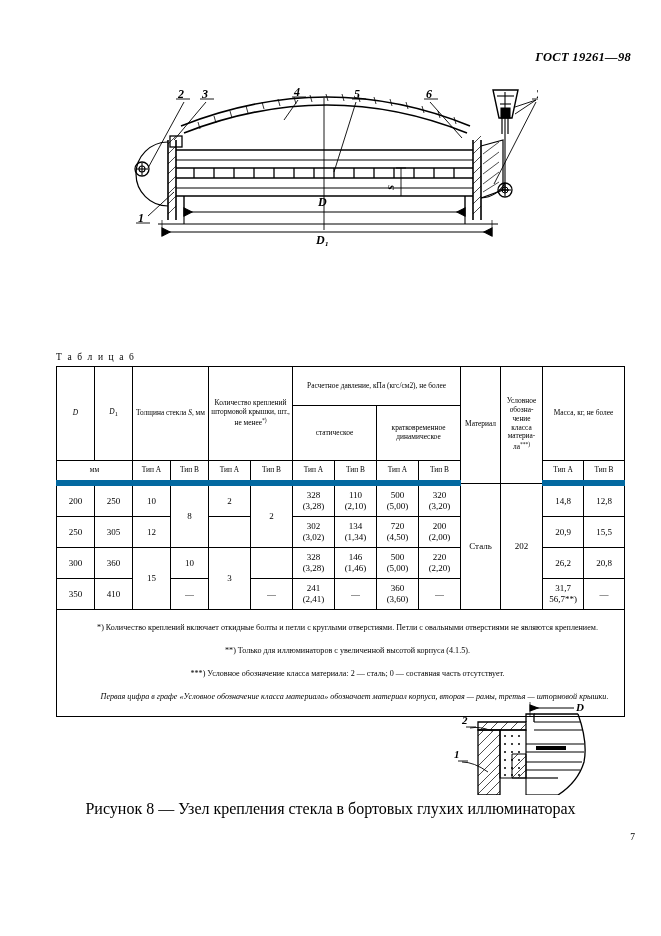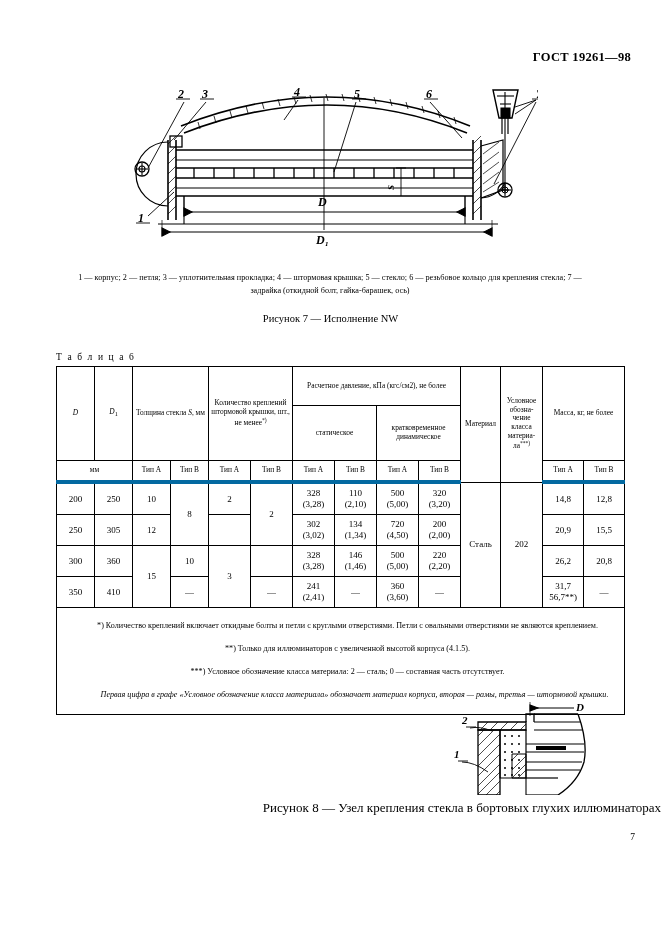--- a/index.html
+++ b/index.html
@@ -8,20 +8,21 @@
     font-family:"Liberation Serif","DejaVu Serif",serif;
     color:#000000;
   }
   .page{position:absolute;inset:0;}
 
   
   .gost-header{
     position:absolute;top:50px;left:0;right:30px;
     text-align:right;font-weight:bold;font-size:12.5px;
     letter-spacing:.3px;
+    font-style:italic;
   }
 
   
   .fig7-wrap{position:absolute;top:72px;left:118px;width:420px;height:185px;}
   .fig7-wrap svg{display:block;}
 
   .fig7-legend{
     position:absolute;top:272px;left:70px;width:520px;
     font-size:8.2px;line-height:1.55;text-align:center;
   }
@@ -38,21 +39,21 @@
   .tbl{
     position:absolute;top:366px;left:56px;width:548px;
     border-collapse:collapse;table-layout:fixed;
     font-size:7.4px;line-height:1.18;
   }
   .tbl td,.tbl th{
     border:1px solid #000;
     text-align:center;vertical-align:middle;
     padding:1px 1px;font-weight:normal;
   }
-  .tbl .thickb{border-bottom:4px solid #0369a1;}
+  .tbl .thickb{border-bottom:6px solid #0369a1;}
   .hdr-top td{height:88px;}
   .hdr-sub td{height:17px;}
   .datarow td{height:28px;font-size:9px;}
   .tbl .it{font-style:italic;}
   .sup{font-size:5.5px;vertical-align:super;}
   .notes{
     text-align:left;font-size:8.1px;line-height:1.35;
     padding:4px 6px 5px 6px;
   }
   .notes p{margin:12px;text-indent:14px;}
@@ -66,21 +67,21 @@
   .para-first{text-indent:22px;}
 
   
   .fig8-wrap{position:absolute;top:700px;left:448px;width:170px;height:95px;}
   .fig8-legend{
     position:absolute;top:780px;left:0;right:0;
     text-align:center;font-size:8.2px;
   }
   .fig8-caption{
     position:absolute;top:800px;left:0;right:0;
-    text-align:right;font-size:13px;
+    text-align:center;font-size:16px;
   }
   .pageno{
     position:absolute;top:832px;right:26px;
     font-size:9.5px;
   }
 </style>
 </head>
 <body>
 
 <div class="page">
@@ -244,22 +245,20 @@
           <path d="M82 27 L96 27"></path>
         <path d="M174 25 L188 25"></path>
           <path d="M234 27 L248 27"></path>
         <path d="M306 27 L320 27"></path>
           <path d="M18 151 L32 151"></path>
         <path d="M414 27 L428 27"></path>
       </g>
     </svg>
   </div>
 
-  <div class="fig7-legend">1 — корпус; 2 — петля;  3 — уплотнительная прокладка; 4 — штормовая крышка; 5 — стекло; 6 — резьбовое кольцо для крепления стекла; 7 — задрайка (откидной болт, гайка-барашек, ось)</div>
-  <div class="fig7-caption">Рисунок 7 — Исполнение NW</div>
 
   <div class="table-label">Т а б л и ц а 6</div>
 
   <table class="tbl">
     <colgroup>
       <col style="width:38px">
         <col style="width:38px">
       <col style="width:38px">
         <col style="width:38px">
       <col style="width:42px">

